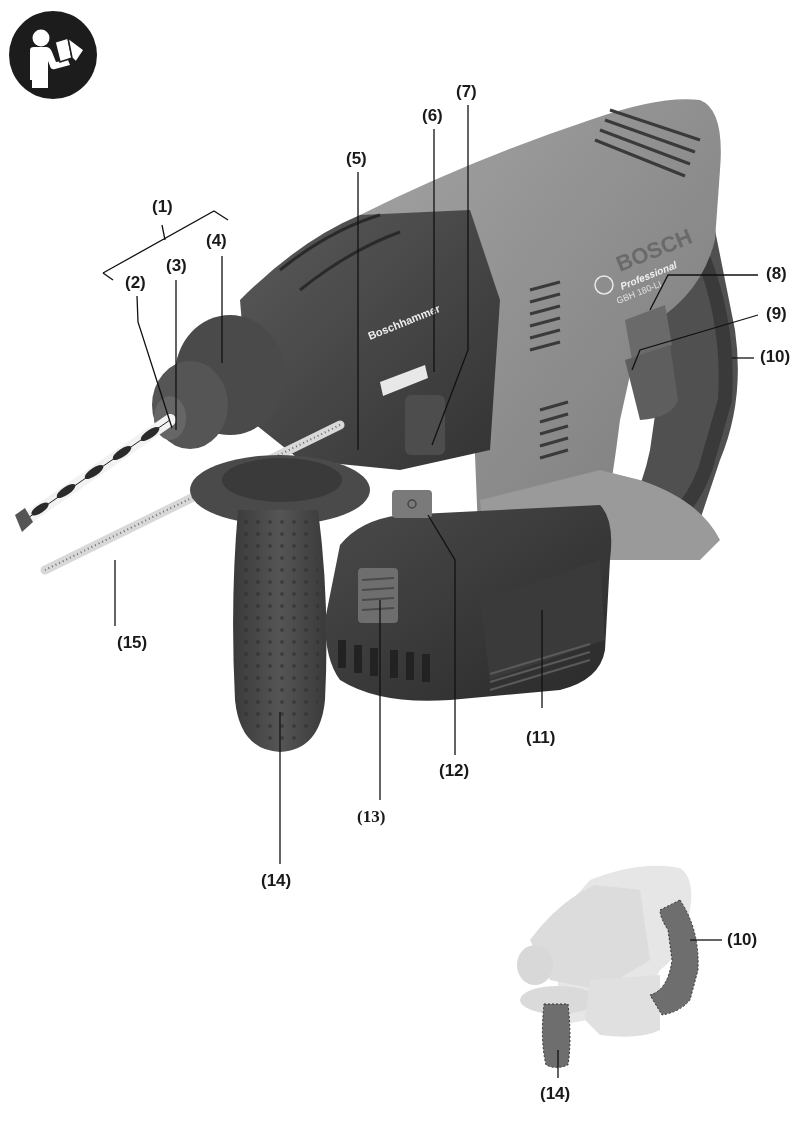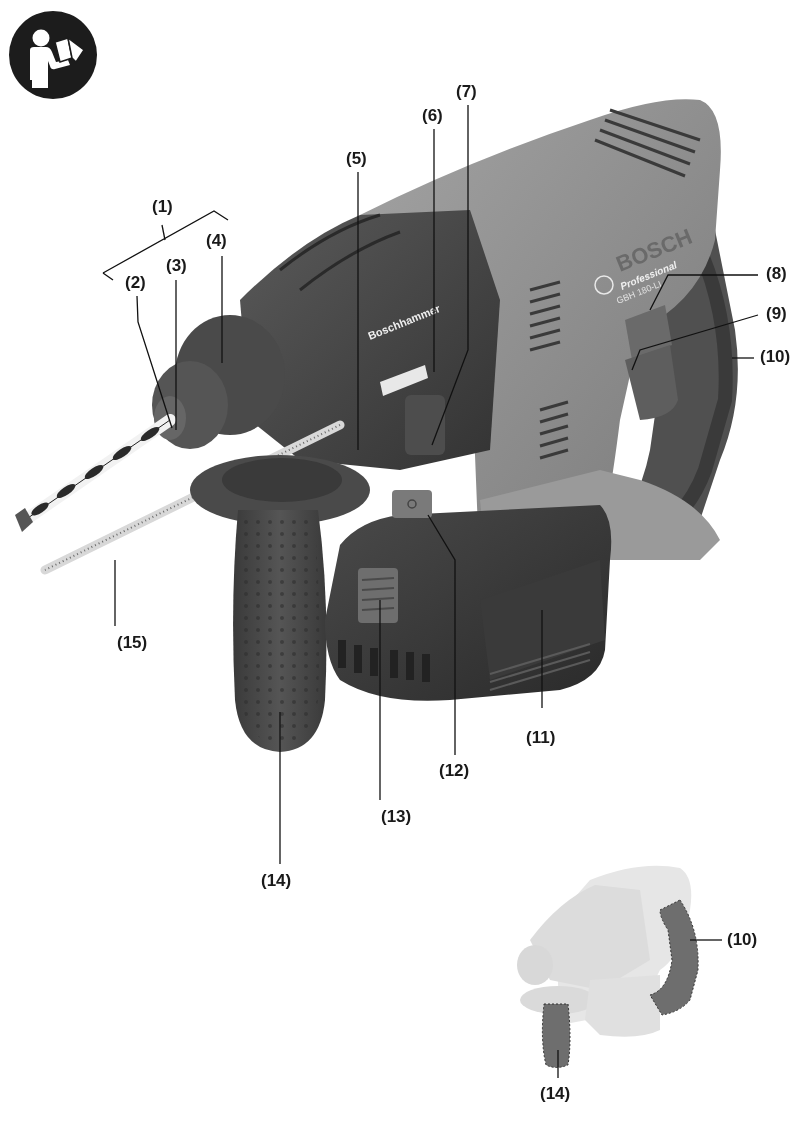--- a/index.html
+++ b/index.html
@@ -225,19 +225,19 @@
   <span class="callout" style="left:166px;top:257px;">(3)</span>
   <span class="callout" style="left:206px;top:232px;">(4)</span>
   <span class="callout" style="left:346px;top:150px;">(5)</span>
   <span class="callout" style="left:422px;top:107px;">(6)</span>
   <span class="callout" style="left:456px;top:83px;">(7)</span>
   <span class="callout" style="left:766px;top:265px;">(8)</span>
   <span class="callout" style="left:766px;top:305px;">(9)</span>
   <span class="callout" style="left:760px;top:348px;">(10)</span>
   <span class="callout" style="left:526px;top:729px;">(11)</span>
   <span class="callout" style="left:439px;top:762px;">(12)</span>
-  <span class="callout" style="left:381px;top:808px;">(13)</span>
+  <span class="callout" style="left:357px;top:808px;font-family:Liberation Serif, serif;">(13)</span>
   <span class="callout" style="left:261px;top:872px;">(14)</span>
   <span class="callout" style="left:97px;top:634px;margin-left:20px;">(15)</span>
 
   <span class="callout" style="left:727px;top:931px;">(10)</span>
   <span class="callout" style="left:540px;top:1085px;">(14)</span>
 </div>
 
 </body></html>

